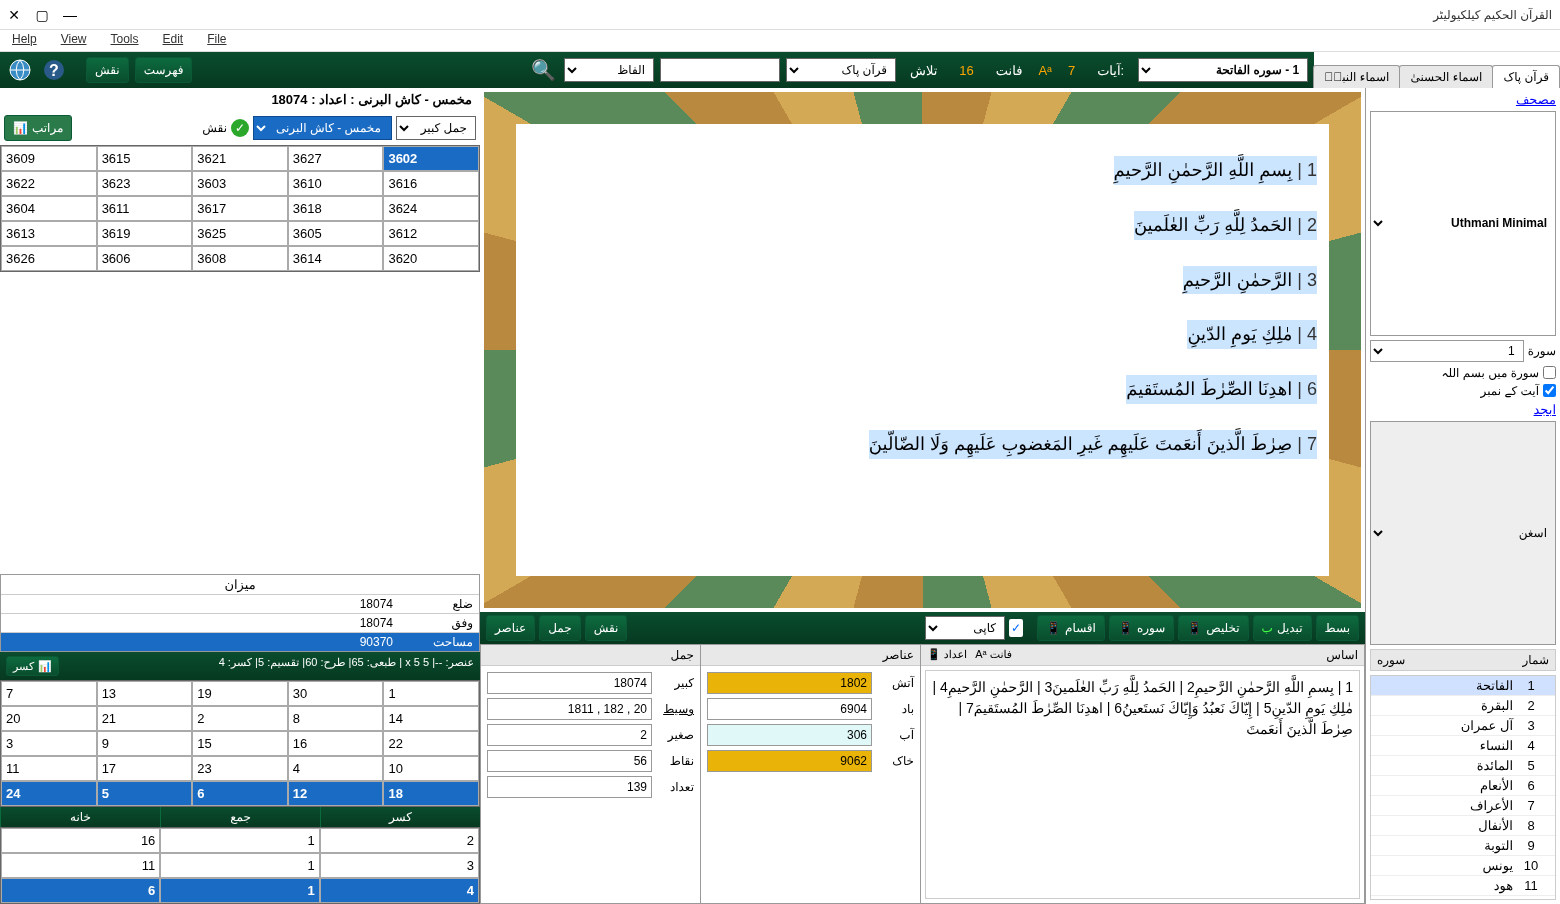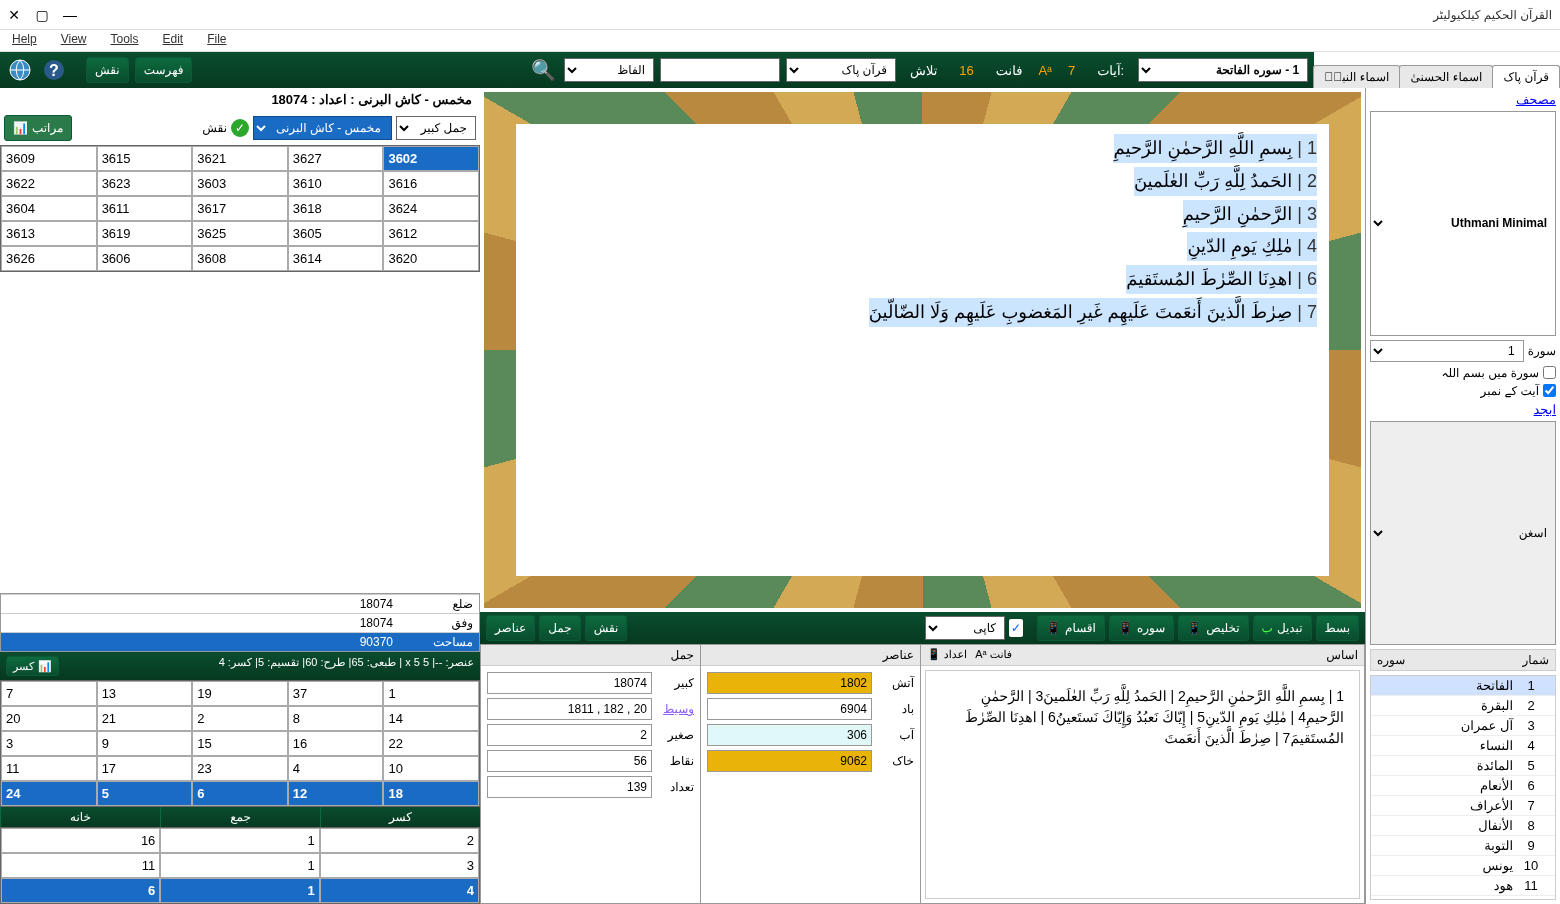--- a/index.html
+++ b/index.html
@@ -31,29 +31,29 @@
 .sura-row { display: flex; padding: 2px 6px; font-size: 13px; border-bottom: 1px solid #eee; cursor: pointer; }
 .sura-row.selected { background: #d0e0ff; }
 .sura-num { width: 36px; text-align: center; }
 .sura-name { flex: 1; text-align: right; }
 .center-area { flex: 1; display: flex; flex-direction: column; }
 .quran-frame { flex: 1; background: #fff; padding: 12px; position: relative; overflow: hidden; }
 .ornate-border { position: absolute; inset: 4px; border: 24px solid transparent; background: 
   repeating-conic-gradient(#b8893f 0 15deg, #d4a956 15deg 30deg, #5a8a5a 30deg 45deg) border-box,
   #fff padding-box; z-index: 0; }
 .quran-inner { position: absolute; inset: 36px; background: #fff; z-index: 1; padding: 8px; direction: rtl; overflow-y: auto; }
-.ayah-line { font-size: 18px; padding: 2px 4px; font-family: 'Traditional Arabic', Tahoma, Arial; line-height: 1.6; }
+.ayah-line { font-size: 18px; padding: 2px 4px; font-family: 'Traditional Arabic', Tahoma, Arial; line-height: 1.6; margin-top: 22px; }
 .ayah-highlight { background: #cce5ff; display: inline-block; }
 .ayah-num { color: #333; }
 .green-subbar { height: 32px; background: linear-gradient(#0a4d2e, #063920); display: flex; align-items: center; padding: 0 6px; gap: 4px; direction: ltr; }
 .lower-split { flex: 0 0 260px; display: flex; direction: rtl; }
 .asas-panel { flex: 1; border: 1px solid #999; display: flex; flex-direction: column; background: #fff; }
 .panel-header { background: #e8e8e8; padding: 3px 6px; font-size: 12px; border-bottom: 1px solid #ccc; display: flex; justify-content: space-between; direction: rtl; }
 .asas-content { flex: 1; display: flex; direction: rtl; }
-.asas-text { flex: 1; padding: 15px; font-size: 14px; direction: rtl; text-align: right; line-height: 1.5; border: 1px solid #ccc; margin: 4px; overflow-y: auto; }
+.asas-text { flex: 1; padding: 6px; font-size: 14px; direction: rtl; text-align: right; line-height: 1.5; border: 1px solid #ccc; margin: 4px; overflow-y: auto; }
 .asas-nums { flex: 1; padding: 6px; font-size: 13px; direction: ltr; text-align: right; line-height: 1.6; border: 1px solid #ccc; margin: 4px; overflow-y: auto; }
 .anasir-panel { width: 220px; border: 1px solid #999; border-right: none; display: flex; flex-direction: column; background: #fff; }
 .field-row { display: flex; align-items: center; padding: 2px 6px; gap: 6px; direction: rtl; }
 .field-label { font-size: 12px; width: 40px; text-align: right; }
 .field-input { flex: 1; height: 22px; border: 1px solid #999; text-align: right; padding: 0 4px; font-size: 12px; direction: ltr; }
 .field-yellow { background: #eab308; }
 .field-cyan { background: #e0f8f8; }
 .jamal-panel { width: 220px; border: 1px solid #999; border-right: none; display: flex; flex-direction: column; background: #fff; }
 .left-panel { width: 480px; background: #fff; display: flex; flex-direction: column; }
 .left-title { font-size: 13px; font-weight: bold; text-align: right; padding: 4px 8px; direction: rtl; }
@@ -68,21 +68,21 @@
 .mizan-row { display: flex; border-top: 1px solid #ccc; direction: rtl; }
 .mizan-label { width: 80px; padding: 2px 6px; font-size: 12px; text-align: right; }
 .mizan-val { flex: 1; padding: 2px 6px; font-size: 12px; text-align: right; direction: ltr; }
 .mizan-row.highlight { background: #1a6bc4; color: #fff; }
 .raftar-title { text-align: right; font-size: 13px; padding: 2px 8px; }
 .green-header-bar { background: linear-gradient(#0a4d2e, #063920); color: #fff; font-size: 11px; padding: 4px 6px; display: flex; justify-content: space-between; direction: rtl; }
 .raftar-grid .grid-row.selected .grid-cell { background: #1a6bc4; color: #fff; font-weight: bold; }
 .summary-header { display: flex; background: linear-gradient(#0a4d2e, #063920); color: #fff; font-size: 12px; direction: rtl; }
 .summary-header > div { flex: 1; padding: 3px 6px; text-align: center; border-left: 1px solid #0a6b3f; }
 .icon-btn{width:28px;height:28px;display:flex;align-items:center;justify-content:center;cursor:pointer;}
-.wasit-link { color: #8b5cf6; text-decoration: underline; cursor: pointer; }
+.wasit-link { color: #000000; text-decoration: underline; cursor: pointer; }
 .green-check {display:inline-block;width:18px;height:18px;background:#2ba82b;border-radius:50%;color:#fff;text-align:center;line-height:18px;font-size:12px;}
 </style>
 </head>
 <body>
 
 <div class="titlebar">
   <span class="titlebar-title">القرآن الحكيم كيلكيوليٹر</span>
   <div class="titlebar-controls">
     <span class="titlebar-btn">✕</span>
     <span class="titlebar-btn">▢</span>
@@ -347,20 +347,21 @@
         <div class="grid-row">
           <div class="grid-cell">3620</div>
           <div class="grid-cell">3614</div>
           <div class="grid-cell">3608</div>
           <div class="grid-cell">3606</div>
           <div class="grid-cell">3626</div>
         </div>
       </div>
     <div style="flex:1"></div>
     <div class="mizan-section">
+      <div class="mizan-title">ميزان</div>
       <div id="mizan-rows">
           <div class="mizan-row">
             <div class="mizan-label">ضلع</div>
             <div class="mizan-val">18074</div>
           </div>
           <div class="mizan-row">
             <div class="mizan-label">وفق</div>
             <div class="mizan-val">18074</div>
           </div>
           <div class="mizan-row highlight">
@@ -369,21 +370,21 @@
           </div>
         </div>
     </div>
     <div class="green-header-bar">
       <span>عنصر: --| 5 x 5 | طبعی: 65| طرح: 60| تقسیم: 5| کسر: 4</span>
       <button class="tool-btn" style="height:20px;padding:0 6px;font-size:11px">📊 <span>کسر</span></button>
     </div>
     <div class="num-grid raftar-grid" id="raftar-grid">
         <div class="grid-row">
           <div class="grid-cell">1</div>
-          <div class="grid-cell">37</div>
+          <div class="grid-cell">30</div>
           <div class="grid-cell">19</div>
           <div class="grid-cell">13</div>
           <div class="grid-cell">7</div>
         </div>
         <div class="grid-row">
           <div class="grid-cell">14</div>
           <div class="grid-cell">8</div>
           <div class="grid-cell">2</div>
           <div class="grid-cell">21</div>
           <div class="grid-cell">20</div>

